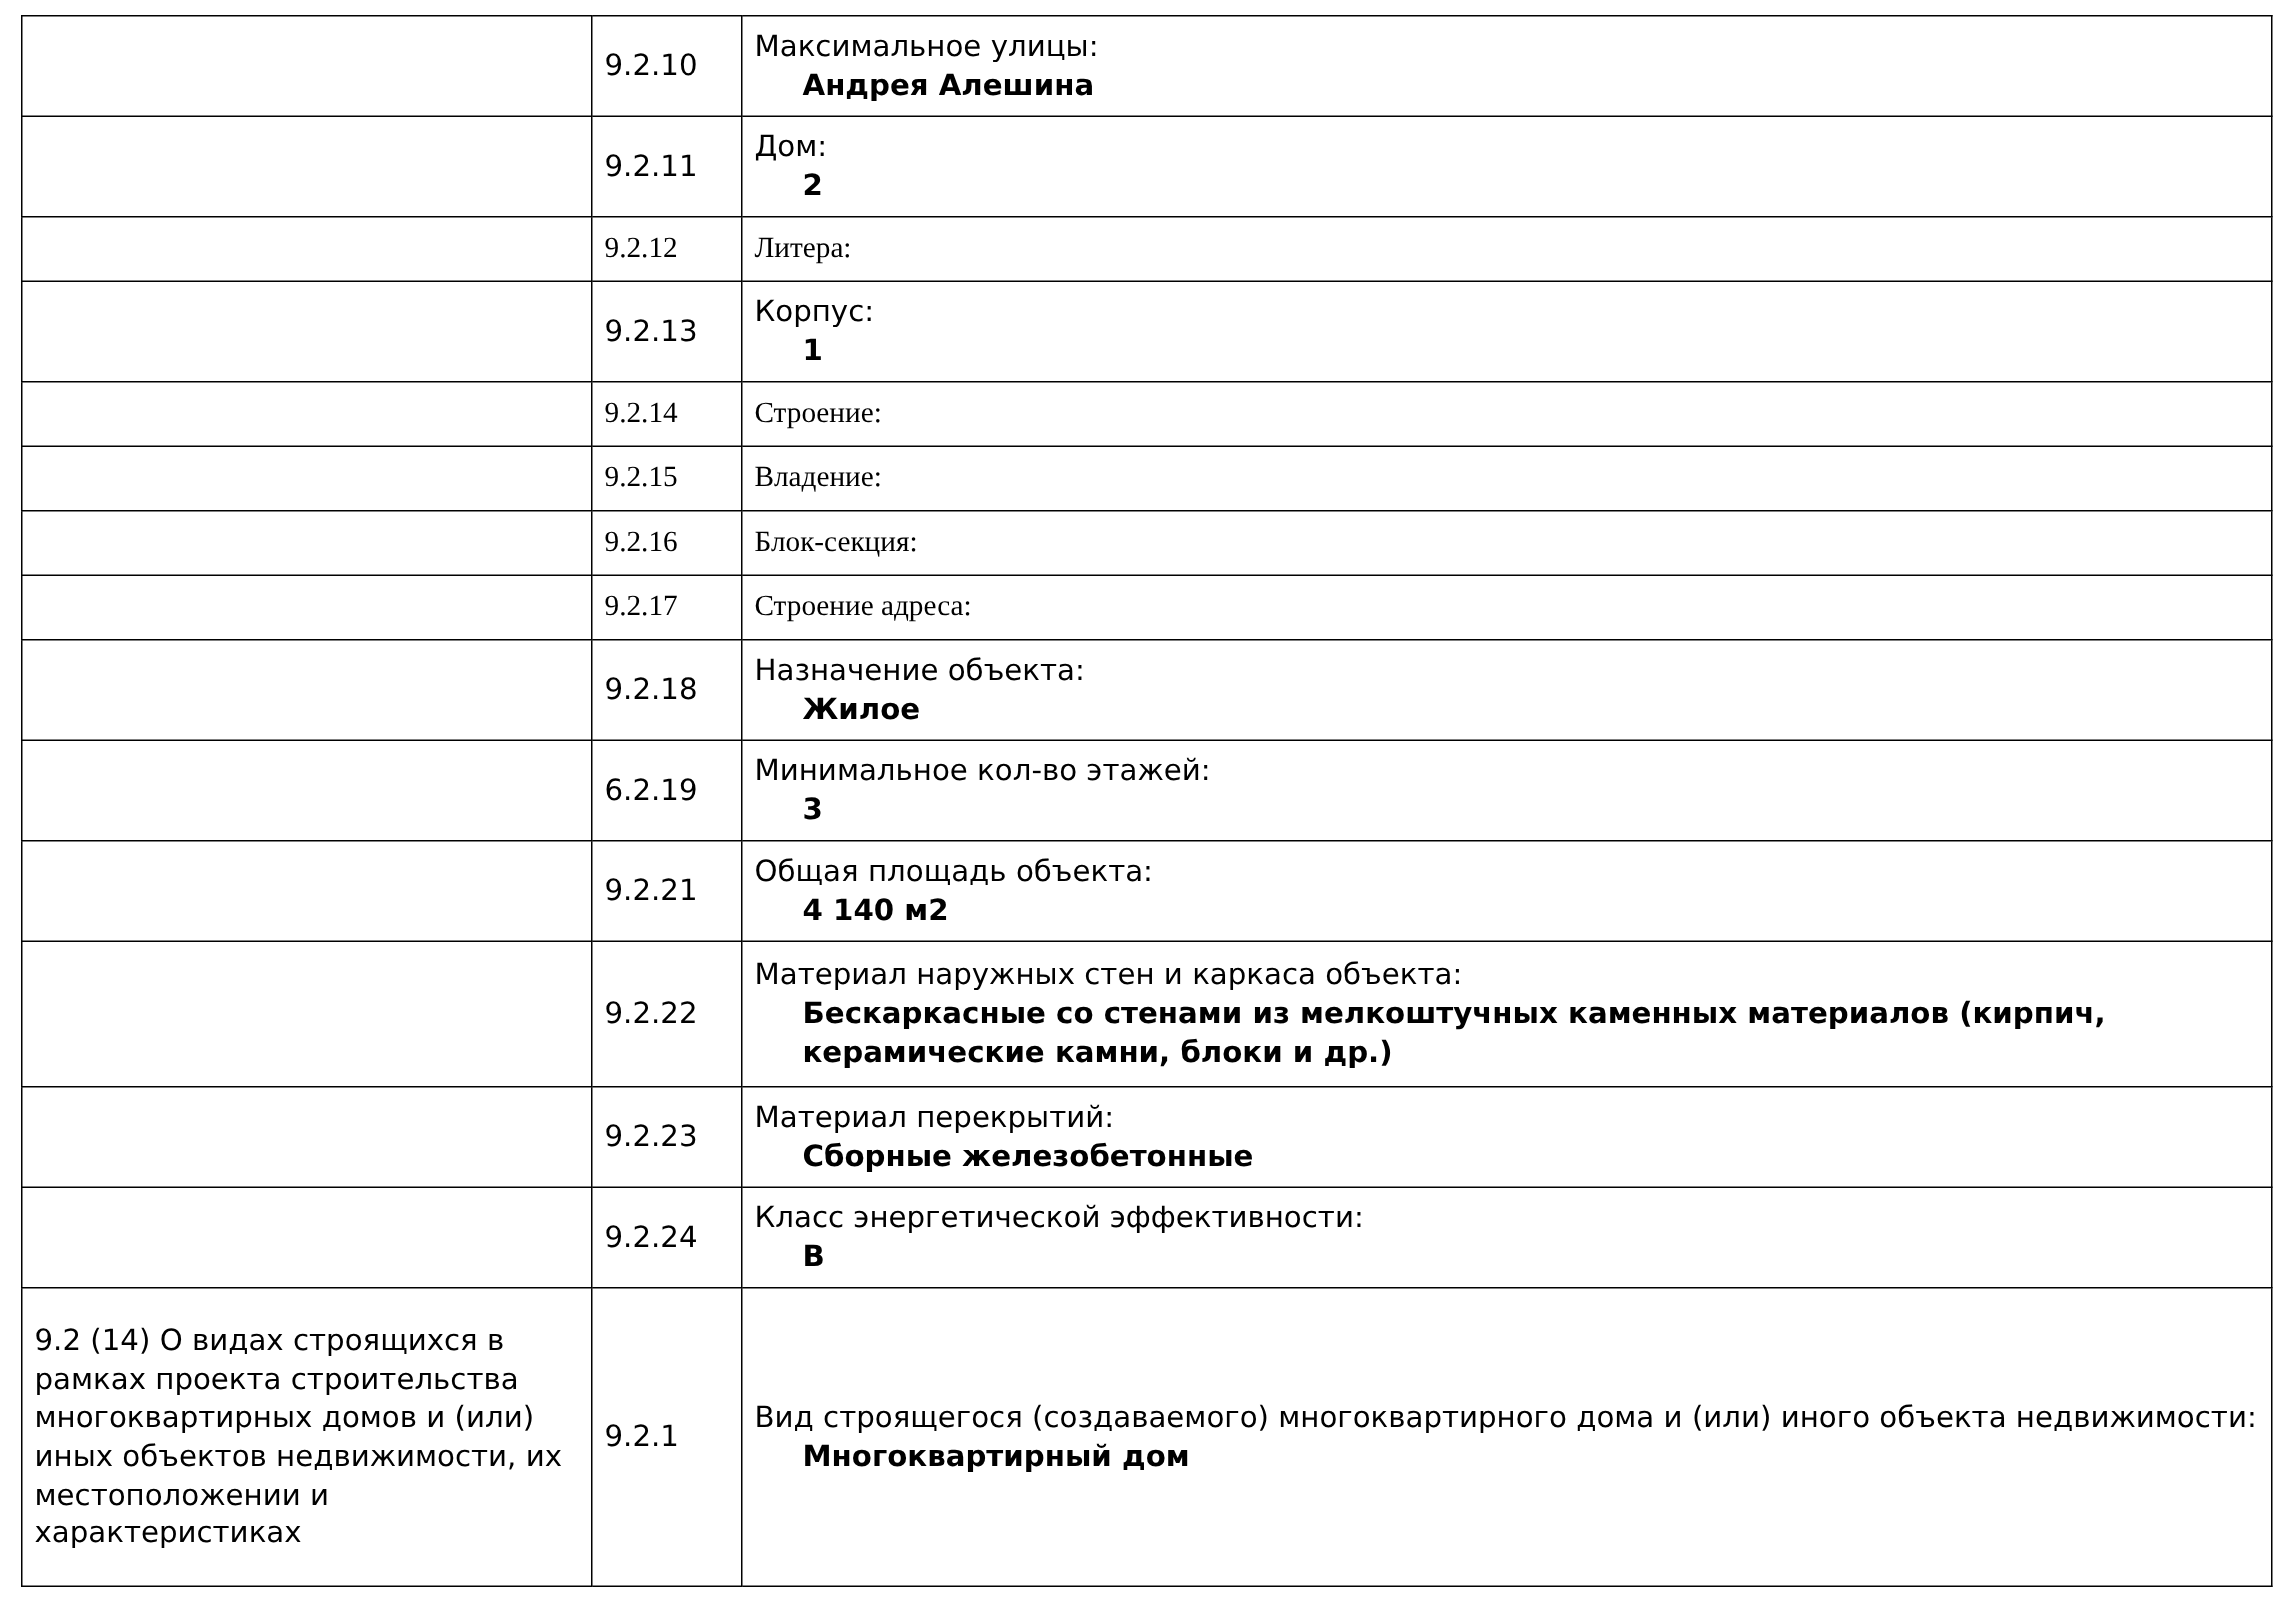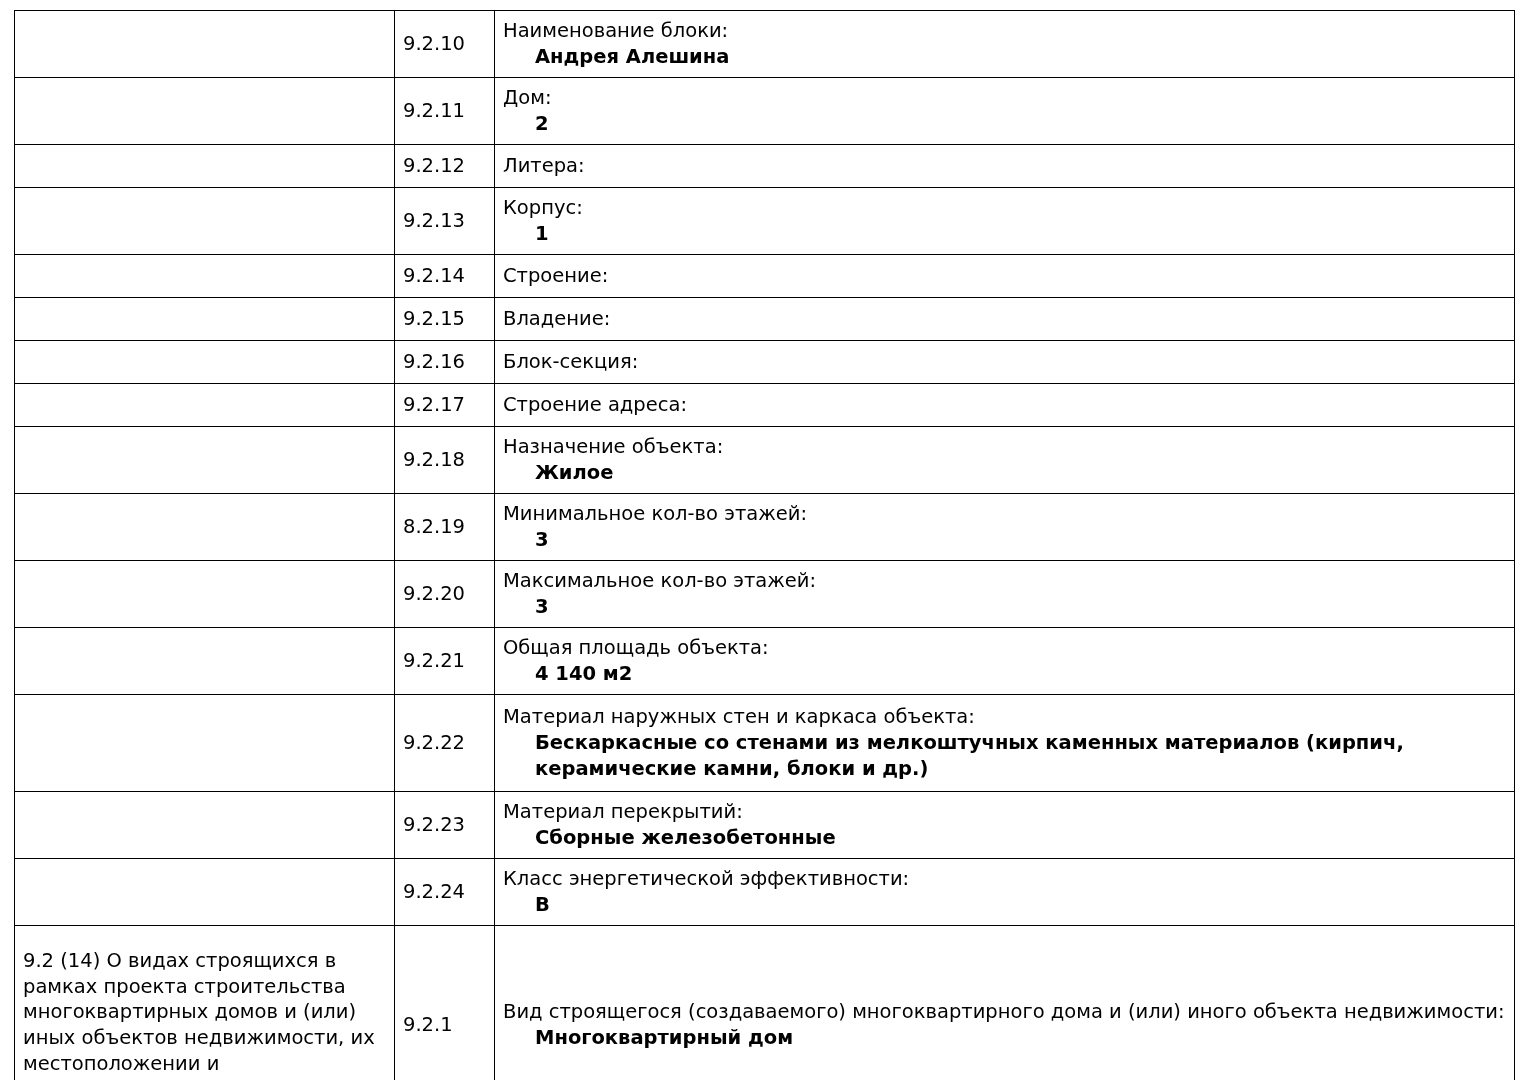--- a/index.html
+++ b/index.html
@@ -53,40 +53,40 @@
   .v-title {
     font-weight: normal;
     display: block;
   }
   .v-answer {
     font-weight: bold;
     display: block;
     margin-left: 32px;
   }
   .row-tall td { height: 58px; }
-  .row-short td { height: 34px; }
+  .row-short td { height: 34px; font-family: Liberation Serif, serif; }
   .empty-cell { }
 </style>
 </head>
 <body>
 
 <div class="page">
   <table class="doc-table">
     <colgroup>
       <col class="c-label">
       <col class="c-num">
       <col class="c-value">
     </colgroup>
     <tbody>
 
       <tr class="row-tall">
         <td class="label-cell empty-cell"></td>
         <td class="num-cell">9.2.10</td>
         <td class="value-cell">
-          <span class="v-title">Наименование блоки:</span>
+          <span class="v-title">Максимальное улицы:</span>
           <span class="v-answer">Андрея Алешина</span>
         </td>
       </tr>
 
       <tr class="row-tall">
         <td class="label-cell empty-cell"></td>
         <td class="num-cell">9.2.11</td>
         <td class="value-cell">
           <span class="v-title">Дом:</span>
           <span class="v-answer">2</span>
@@ -146,35 +146,27 @@
         <td class="label-cell empty-cell"></td>
         <td class="num-cell">9.2.18</td>
         <td class="value-cell">
           <span class="v-title">Назначение объекта:</span>
           <span class="v-answer">Жилое</span>
         </td>
       </tr>
 
       <tr class="row-tall">
         <td class="label-cell empty-cell"></td>
-        <td class="num-cell">8.2.19</td>
+        <td class="num-cell">6.2.19</td>
         <td class="value-cell">
           <span class="v-title">Минимальное кол-во этажей:</span>
           <span class="v-answer">3</span>
         </td>
       </tr>
 
-      <tr class="row-tall">
-        <td class="label-cell empty-cell"></td>
-        <td class="num-cell">9.2.20</td>
-        <td class="value-cell">
-          <span class="v-title">Максимальное кол-во этажей:</span>
-          <span class="v-answer">3</span>
-        </td>
-      </tr>
 
       <tr class="row-tall">
         <td class="label-cell empty-cell"></td>
         <td class="num-cell">9.2.21</td>
         <td class="value-cell">
           <span class="v-title">Общая площадь объекта:</span>
           <span class="v-answer">4 140 м2</span>
         </td>
       </tr>
 

